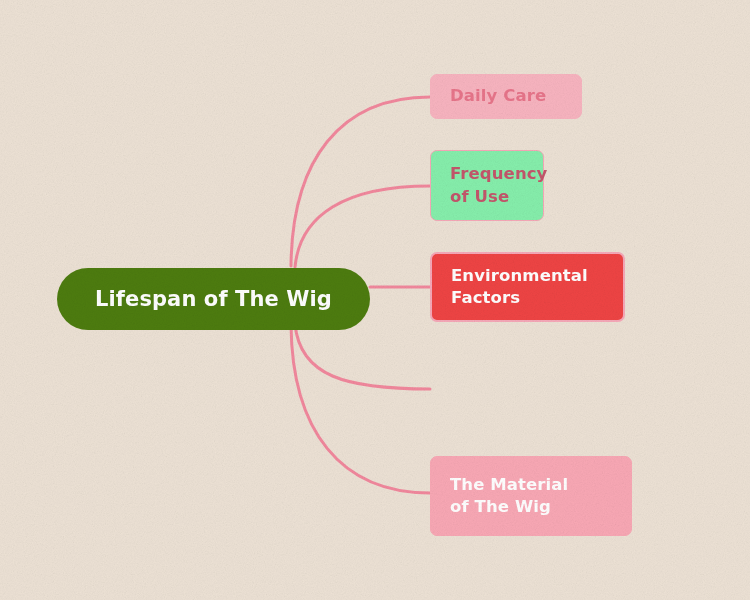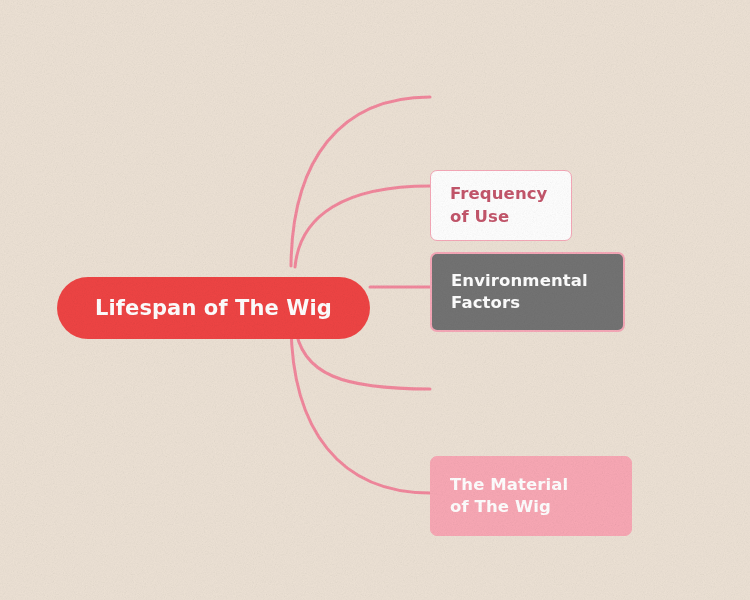--- a/index.html
+++ b/index.html
@@ -50,25 +50,25 @@
 
   .node-label {
     display: block;
     white-space: pre-line;
     line-height: 1.34;
   }
 
   
   #node-root {
     left: 57px;
-    top: 277px;
+    top: 268px;
     width: 313px;
     height: 62px;
     border-radius: 31px;
-    background: #ef4444;
+    background: #4d7c0f;
     justify-content: center;
     color: #FFFFFF;
     font-size: 21px;
   }
   #node-root .node-label {
     text-align: center;
   }
 
   
   .branch {
@@ -84,34 +84,33 @@
     width: 152px;
     height: 45px;
     background: #F8B4C0;
     border: 1px solid #F8B4C0;
     color: #E8758A;
   }
 
   #node-frequency-of-use {
     left: 430px;
     top: 150px;
-    width: 142px;
+    width: 114px;
     height: 71px;
-    background: #ffffff;
+    background: #86efac;
     border: 1.5px solid #F6A8B8;
     color: #C4566B;
-    margin-top: 20px;
   }
 
   #node-environmental-factors {
     left: 430px;
     top: 252px;
     width: 195px;
-    height: 80px;
-    background: #737373;
+    height: 70px;
+    background: #ef4444;
     border: 2.5px solid #F6A8B8;
     color: #FFFFFF;
   }
 
   #node-hairstyle-and-styling {
     left: 430px;
     top: 354px;
     width: 174px;
     height: 70px;
     background: #FDEEF1;
@@ -141,20 +140,23 @@
       <path d="M 370 287 L 430 287"></path>
       <path d="M 295 324 C 300 376 345 389 430 389"></path>
       <path d="M 291 325 C 292 430 340 493 430 493"></path>
     </g>
   </svg>
 
   <div class="node" id="node-root">
     <span class="node-label">Lifespan of The Wig</span>
   </div>
 
+  <div class="node branch" id="node-daily-care">
+    <span class="node-label">Daily Care</span>
+  </div>
 
   <div class="node branch" id="node-frequency-of-use">
     <span class="node-label">Frequency
 of Use</span>
   </div>
 
   <div class="node branch" id="node-environmental-factors">
     <span class="node-label">Environmental
 Factors</span>
   </div>

